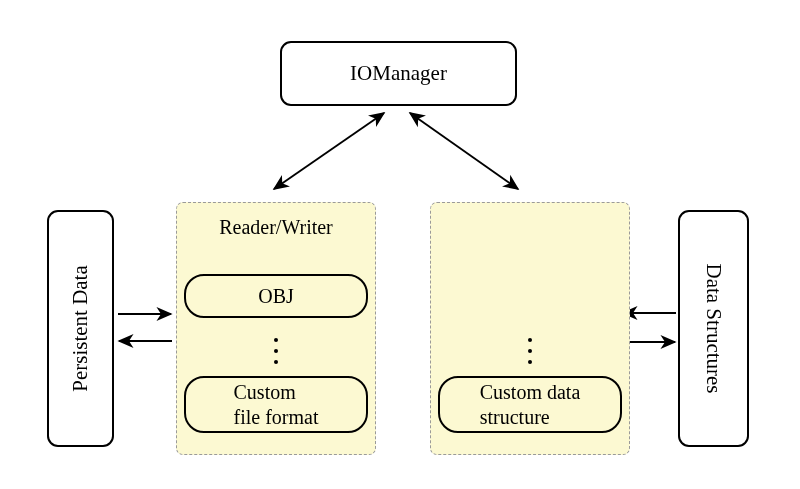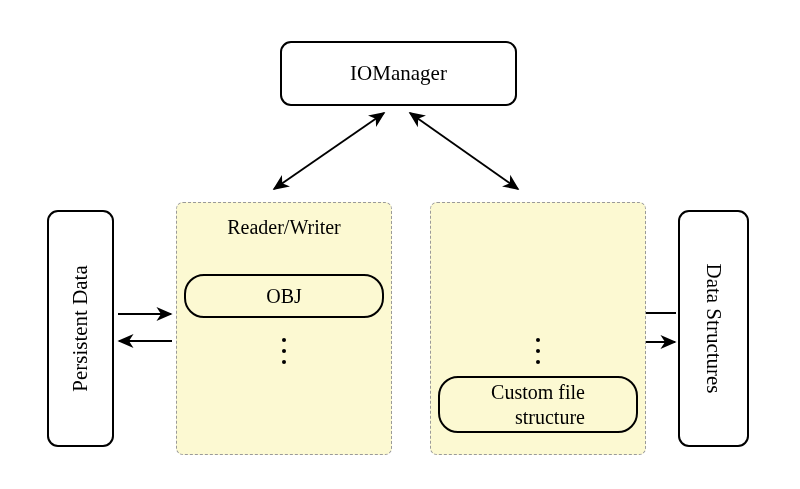--- a/index.html
+++ b/index.html
@@ -35,21 +35,21 @@
   }
   .iomanager { left: 280px; top: 41px; width: 237px; height: 65px; }
   .persistent { left: 47px;  top: 210px; width: 67px; height: 237px; }
   .structures { left: 678px; top: 210px; width: 71px; height: 237px; }
   .vert { white-space: nowrap; display: block; }
   .rot-ccw { transform: rotate(-90deg); }
   .rot-cw  { transform: rotate(90deg); }
 
   .panel {
     position: absolute;
-    width: 216px; height: 253px;
+    width: 200px; height: 253px;
     background: var(--panel-fill, #FCF9D2);
     border: 1.6px dashed var(--panel-border, #999);
     border-radius: 7px;
     box-sizing: border-box;
   }
   .panel-left  { left: 176px; top: 202px; }
   .panel-right { left: 430px; top: 202px; }
   .panel-title {
     position: absolute;
     top: 13px; left: 0; right: 0;
@@ -58,21 +58,21 @@
   }
   .inner {
     position: absolute;
     left: 7px; right: 7px;
     background: var(--panel-fill, #FCF9D2);
     border: 2.5px solid var(--line, #000);
     border-radius: 20px;
     display: flex;
     align-items: center;
     justify-content: center;
-    text-align: right;
+    text-align: left;
     font-size: 20px;
     line-height: 1.22;
     white-space: pre-line;
     box-sizing: border-box;
   }
   .inner-top    { top: 71px;  height: 44px; }
   .inner-bottom { top: 173px; height: 57px; }
   .dots {
     position: absolute;
     left: 0; right: 0;
@@ -117,25 +117,27 @@
   </div>
 
   <div class="panel panel-left">
     <div class="panel-title">Reader/Writer</div>
     <div class="inner inner-top">OBJ</div>
     <div class="dots">
       <span class="dot"></span>
       <span class="dot"></span>
       <span class="dot"></span>
     </div>
+    <div class="inner inner-bottom">Custom
+file format</div>
   </div>
 
   <div class="panel panel-right">
     <div class="dots">
       <span class="dot"></span>
       <span class="dot"></span>
       <span class="dot"></span>
     </div>
-    <div class="inner inner-bottom">Custom file
+    <div class="inner inner-bottom">Custom data
 structure</div>
   </div>
 
 </div>
 
 </body></html>

